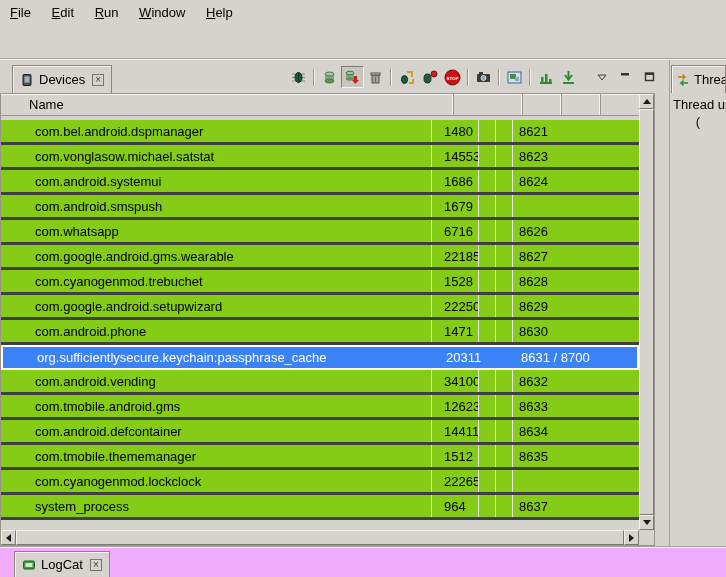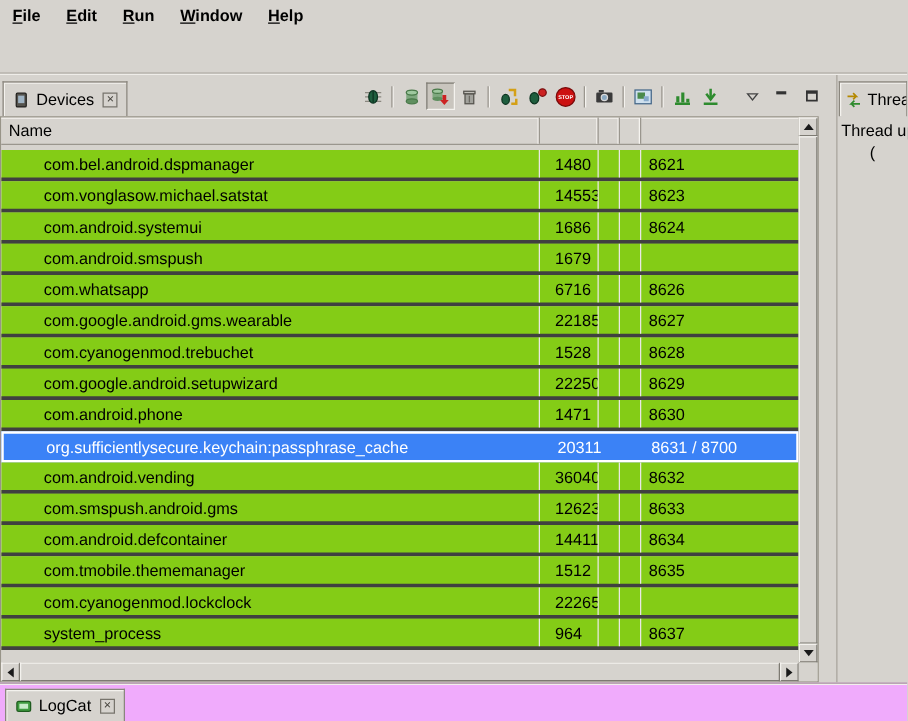--- a/index.html
+++ b/index.html
@@ -1,50 +1,50 @@
 <!DOCTYPE html>
 <html><head>
 <meta charset="utf-8">
 <style>
   * { margin:0; padding:0; box-sizing:border-box; }
   html,body { background:#d6d3ce; }
   body { font-family:"Liberation Sans", sans-serif; }
   .screen { position:relative; width:726px; height:577px; background:#d6d3ce; overflow:hidden; font-size:13px; color:#000; }
 
   
-  .menubar { position:absolute; left:0; top:0; width:658px; height:26px; line-height:26px; padding-left:10px;font-weight:bold; }
+  .menubar { position:absolute; left:0; top:0; width:658px; height:26px; line-height:26px; padding-left:10px; }
   .menu-item { display:inline-block; margin-right:17px; cursor:default; }
   .menu-item::first-letter { text-decoration:underline; }
   .top-groove { position:absolute; left:0; top:58px; width:726px; height:2px; border-top:1px solid #a8a49c; border-bottom:1px solid #efede9; }
 
   
   .devices-panel { position:absolute; left:0; top:60px; width:666px; height:486px; }
   .threads-panel { position:absolute; left:669px; top:60px; width:57px; height:486px; border-left:1px solid #a8a49c; overflow:hidden; }
   .logcat-bar { position:absolute; left:0; top:546px; width:726px; height:31px; border-top:1px solid #a8a49c; box-shadow:inset 0 1px 0 #f2f0ec; background:#f0abfc; }
 
   
   .tabbar { position:absolute; left:0; top:0; width:100%; height:33px; display:flex; align-items:flex-end; }
-  .tab { display:flex; align-items:center; gap:5px; height:28px; padding:0 7px; background:#d6d3ce; border:1px solid #8a867e; border-bottom:none; box-shadow:inset 1px 1px 0 #f4f2ee; margin-left:2px; white-space:nowrap; }
+  .tab { display:flex; align-items:center; gap:5px; height:28px; padding:0 7px; background:#d6d3ce; border:1px solid #8a867e; border-bottom:none; box-shadow:inset 1px 1px 0 #f4f2ee; margin-left:12px; white-space:nowrap; }
   .tab-close { display:inline-block; width:12px; height:12px; line-height:10px; text-align:center; border:1px solid #77746c; font-size:10px; color:#44423c; margin-left:2px; }
   .tab-icon { display:inline-flex; width:14px; height:14px; align-items:center; justify-content:center; }
   .tabbar-spacer { flex:1; }
 
   
   .panel-toolbar { display:flex; align-items:center; height:28px; margin-bottom:2px; }
   .tbtn { width:23px; height:22px; display:flex; align-items:center; justify-content:center; }
   .tbtn.pressed { background:#c9c5be; border:1px solid; border-color:#7f7c74 #f4f2ee #f4f2ee #7f7c74; }
   .tsep { width:2px; height:17px; border-left:1px solid #9a968e; border-right:1px solid #f4f2ee; margin:0 3px; }
   .window-controls { display:flex; align-items:center; gap:8px; margin:0 8px 2px 14px; height:28px; }
   .wbtn { width:16px; height:16px; display:flex; align-items:center; justify-content:center; }
   .ticon { display:inline-flex; align-items:center; justify-content:center; }
 
   
   .table { position:absolute; left:0; top:33px; width:655px; height:453px; border:1px solid #989488; background:#d6d3ce; }
   .thead { position:absolute; left:0; top:0; right:15px; height:22px; display:flex; background:#d6d3ce; border-bottom:1px solid #9a968e; box-shadow:inset 0 1px 0 #f6f4f0; }
-  .th { border-right:1px solid #9a968e; box-shadow:inset -1px 0 0 #f6f4f0; height:100%; padding-top:3px; }
+  .th { border-right:1px solid #9a968e; box-shadow:inset -1px 0 0 #f6f4f0; height:100%; padding-top:3px;margin-left:22px; }
   .th.name { width:431px; padding-left:6px; }
   .th.pid  { width:47px; }
   .th.n1   { width:17px; }
   .th.n2   { width:17px; }
   .th.port { flex:1; border-right:none; box-shadow:none; }
   .tbody { position:absolute; left:0; top:22px; right:15px; bottom:15px; background:#d6d3ce; padding-top:4px; overflow:hidden; }
   .row { display:flex; height:25px; background:#84cc16; border-bottom:3px solid #404040; align-items:stretch; }
   .row .c { display:flex; align-items:center; border-right:1px solid #e9e7e3; overflow:hidden; white-space:nowrap; }
   .row .c.name { width:431px; padding-left:34px; }
   .row .c.pid  { width:47px; padding-left:12px; }
@@ -316,27 +316,27 @@
           </div>
           <div class="row selected" style="background: #3b82f6; color: rgb(255, 255, 255); border-color: rgb(255, 255, 255);">
             <div class="c name">org.sufficientlysecure.keychain:passphrase_cache</div>
             <div class="c pid">20311</div>
             <div class="c n1"></div>
             <div class="c n2"></div>
             <div class="c port">8631 / 8700</div>
           </div>
           <div class="row">
             <div class="c name">com.android.vending</div>
-            <div class="c pid">36040</div>
+            <div class="c pid">34100</div>
             <div class="c n1"></div>
             <div class="c n2"></div>
             <div class="c port">8632</div>
           </div>
           <div class="row">
-            <div class="c name">com.smspush.android.gms</div>
+            <div class="c name">com.tmobile.android.gms</div>
             <div class="c pid">12623</div>
             <div class="c n1"></div>
             <div class="c n2"></div>
             <div class="c port">8633</div>
           </div>
           <div class="row">
             <div class="c name">com.android.defcontainer</div>
             <div class="c pid">14411</div>
             <div class="c n1"></div>
             <div class="c n2"></div>

